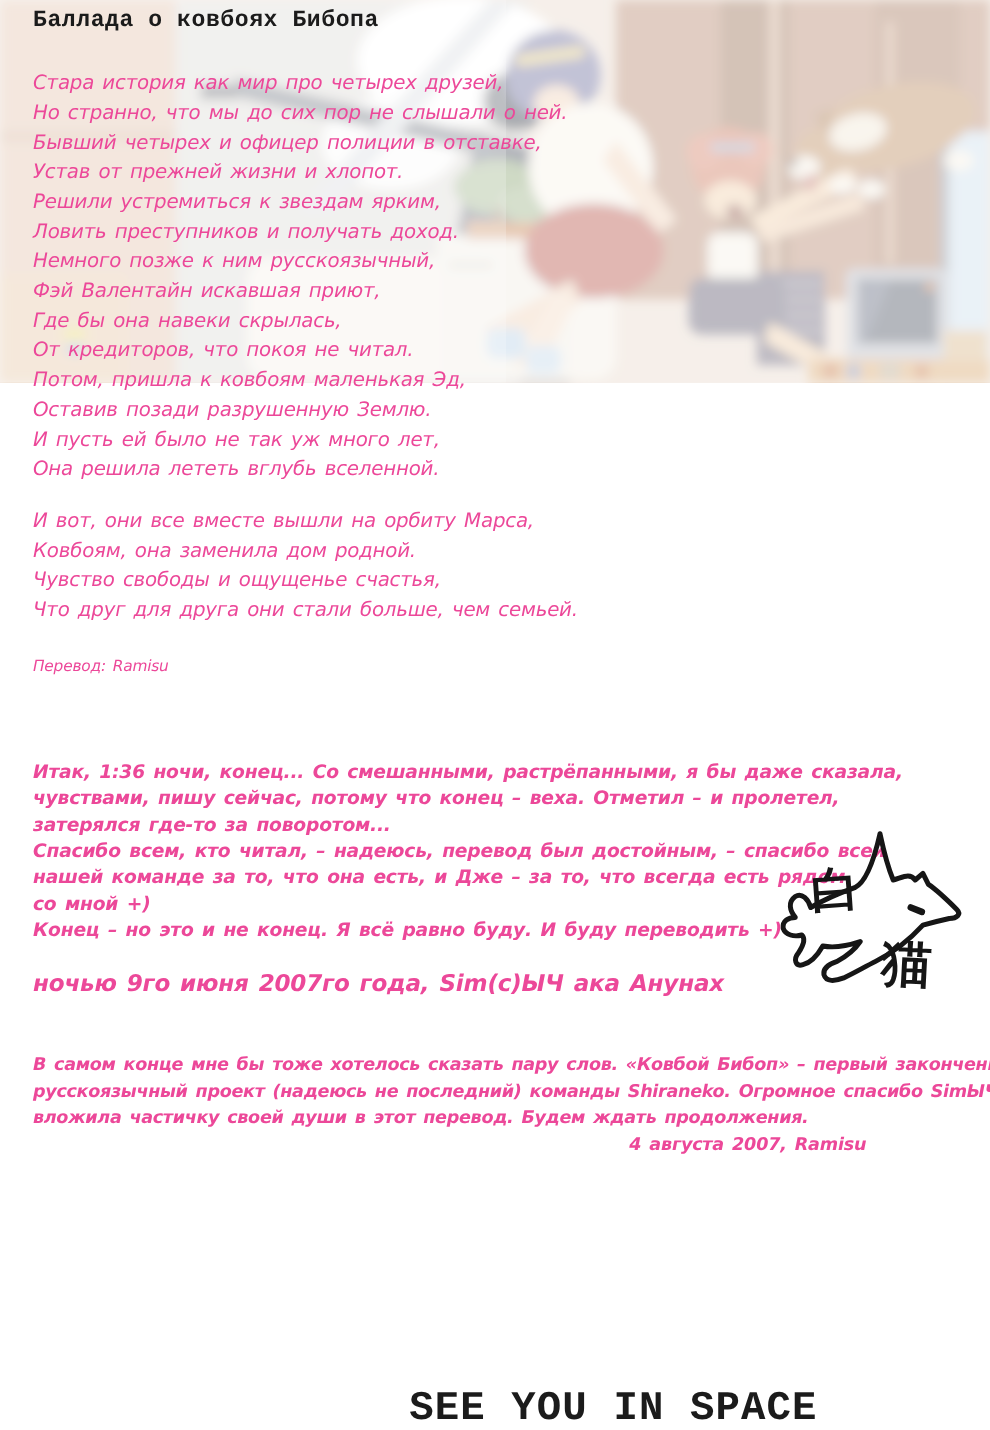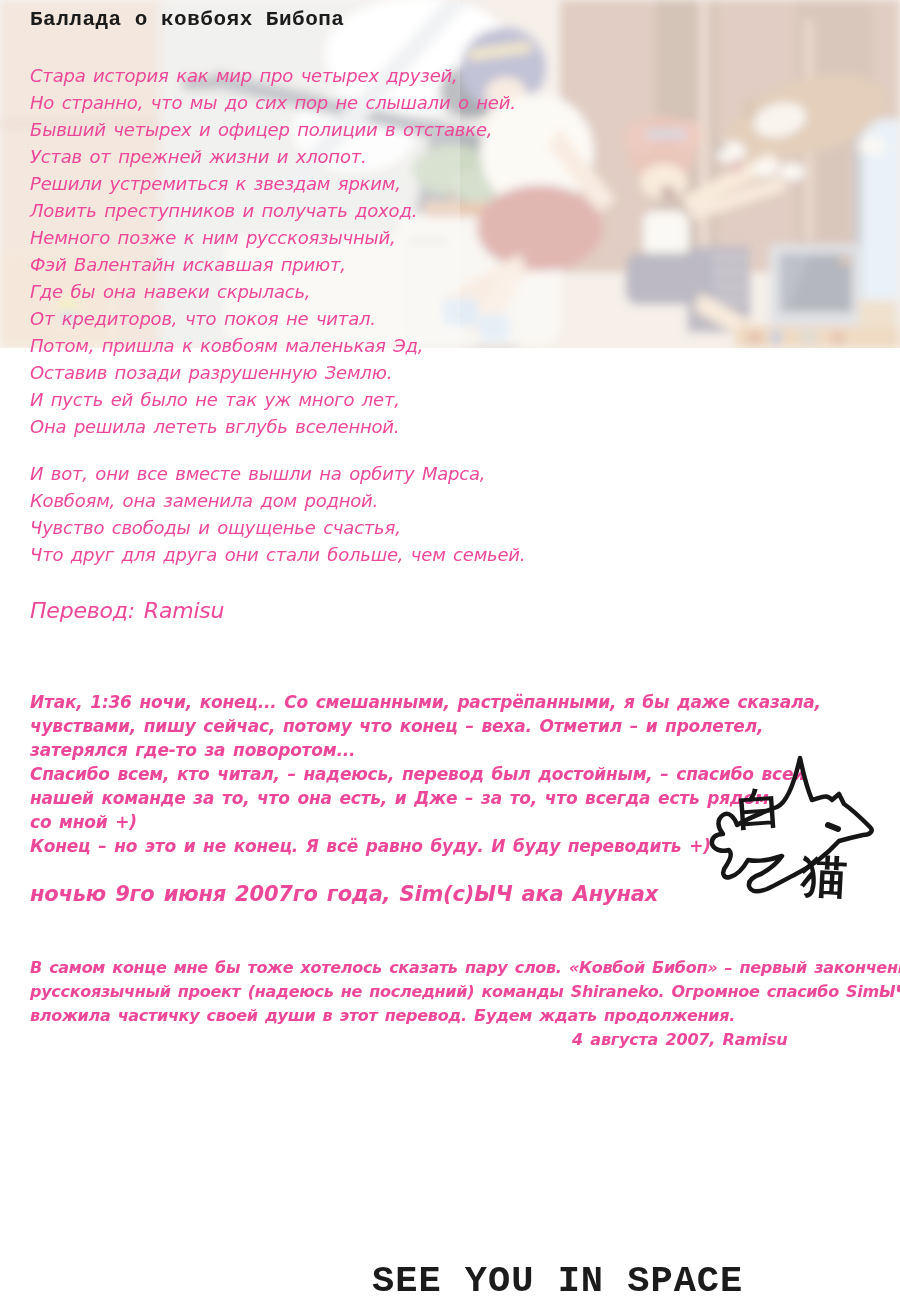--- a/index.html
+++ b/index.html
@@ -10,21 +10,21 @@
   .bg-strip{left:0;top:0;width:900px;height:348px;overflow:hidden;}
   
   .tw{font-family:"Liberation Mono","DejaVu Sans Mono",monospace;font-weight:bold;color:#1b1b1b;}
   .title{left:30px;top:8px;font-size:21px;letter-spacing:0.5px;}
   .footer-line{left:372px;top:1260px;font-size:37px;letter-spacing:1px;}
   
   .hw{font-family:"DejaVu Sans",sans-serif;font-style:italic;white-space:nowrap;word-spacing:2px;letter-spacing:-0.2px;color:#ec4899;}
   .poem{left:30px;top:62px;}
   .poem .ln{font-size:18px;line-height:27px;}
   .stanza2{left:30px;top:460px;}
-  .credit{left:30px;top:598px;font-size:22px;}
+  .credit{left:30px;top:598px;font-size:14px;}
   .note{left:30px;top:690px;}
   .note .ln{font-size:17px;line-height:24px;font-weight:bold;}
   .note-sig{left:30px;top:882px;font-size:21px;font-weight:bold;}
   .after{left:30px;top:956px;}
   .after .ln{font-size:16px;line-height:24px;font-weight:bold;letter-spacing:-0.3px;}
   .after-sig{left:572px;top:1030px;font-size:16px;font-weight:bold;}
   .cat{left:700px;top:748px;width:190px;height:155px;}
 </style>
 </head>
 <body>

